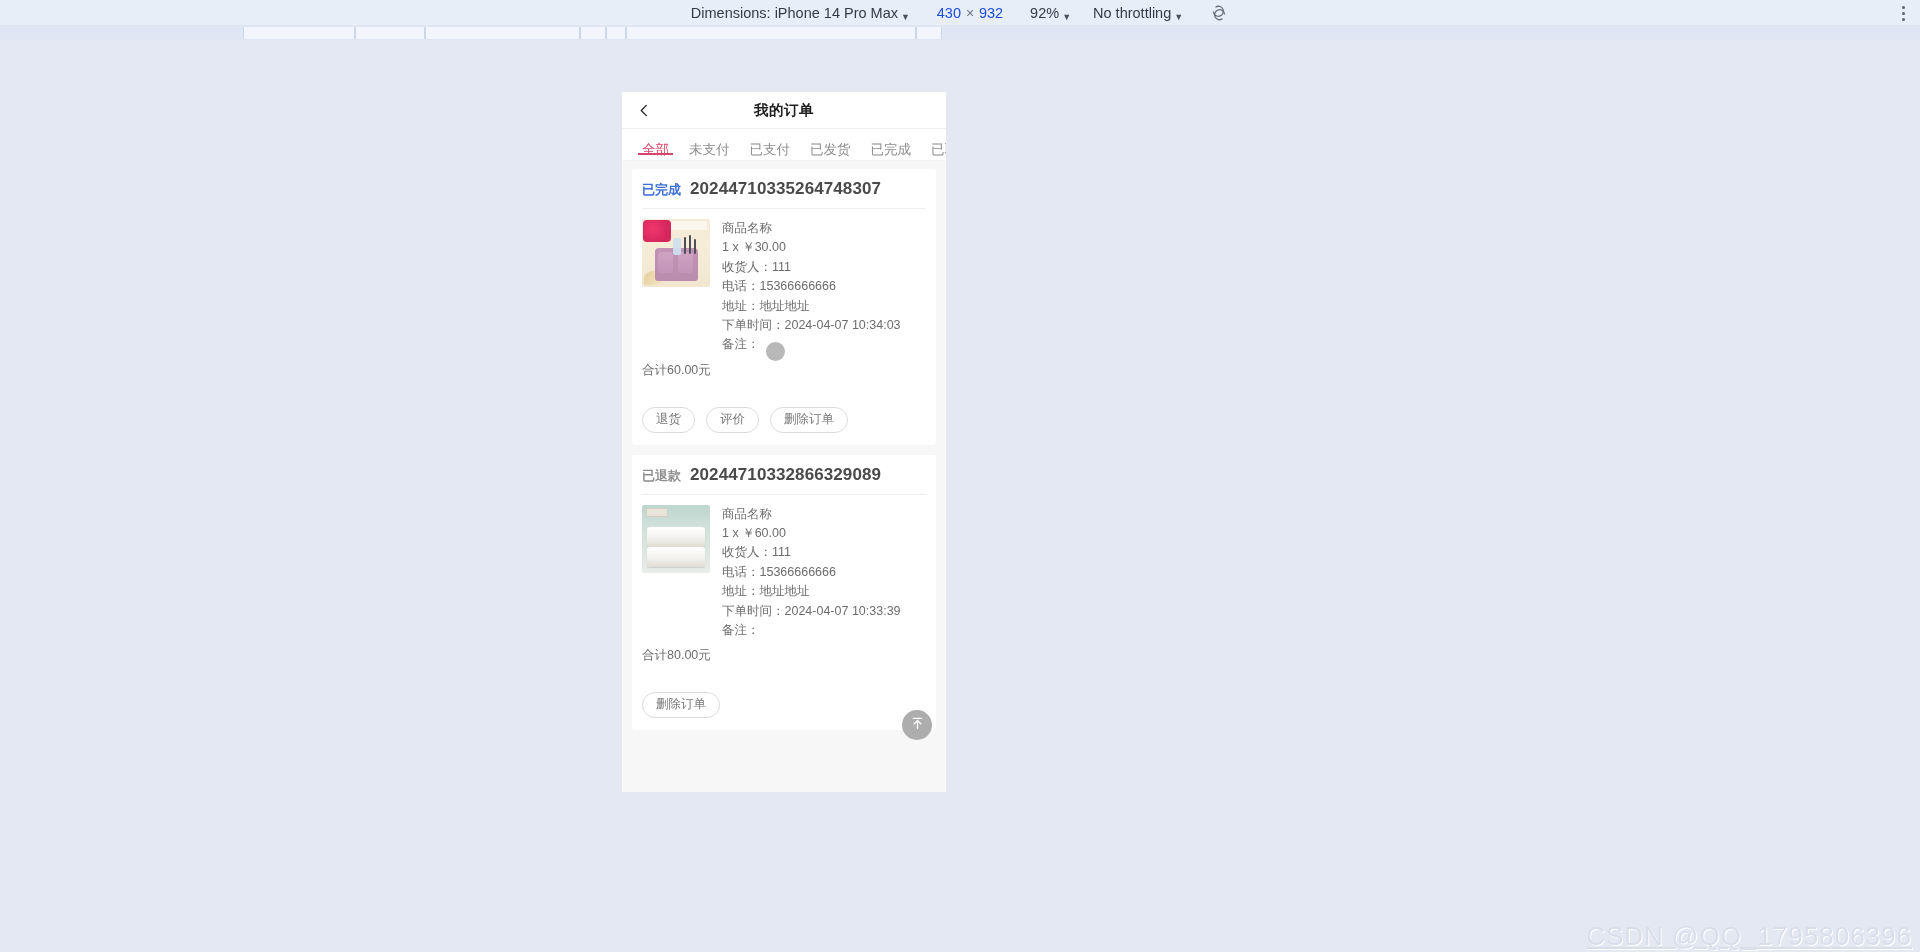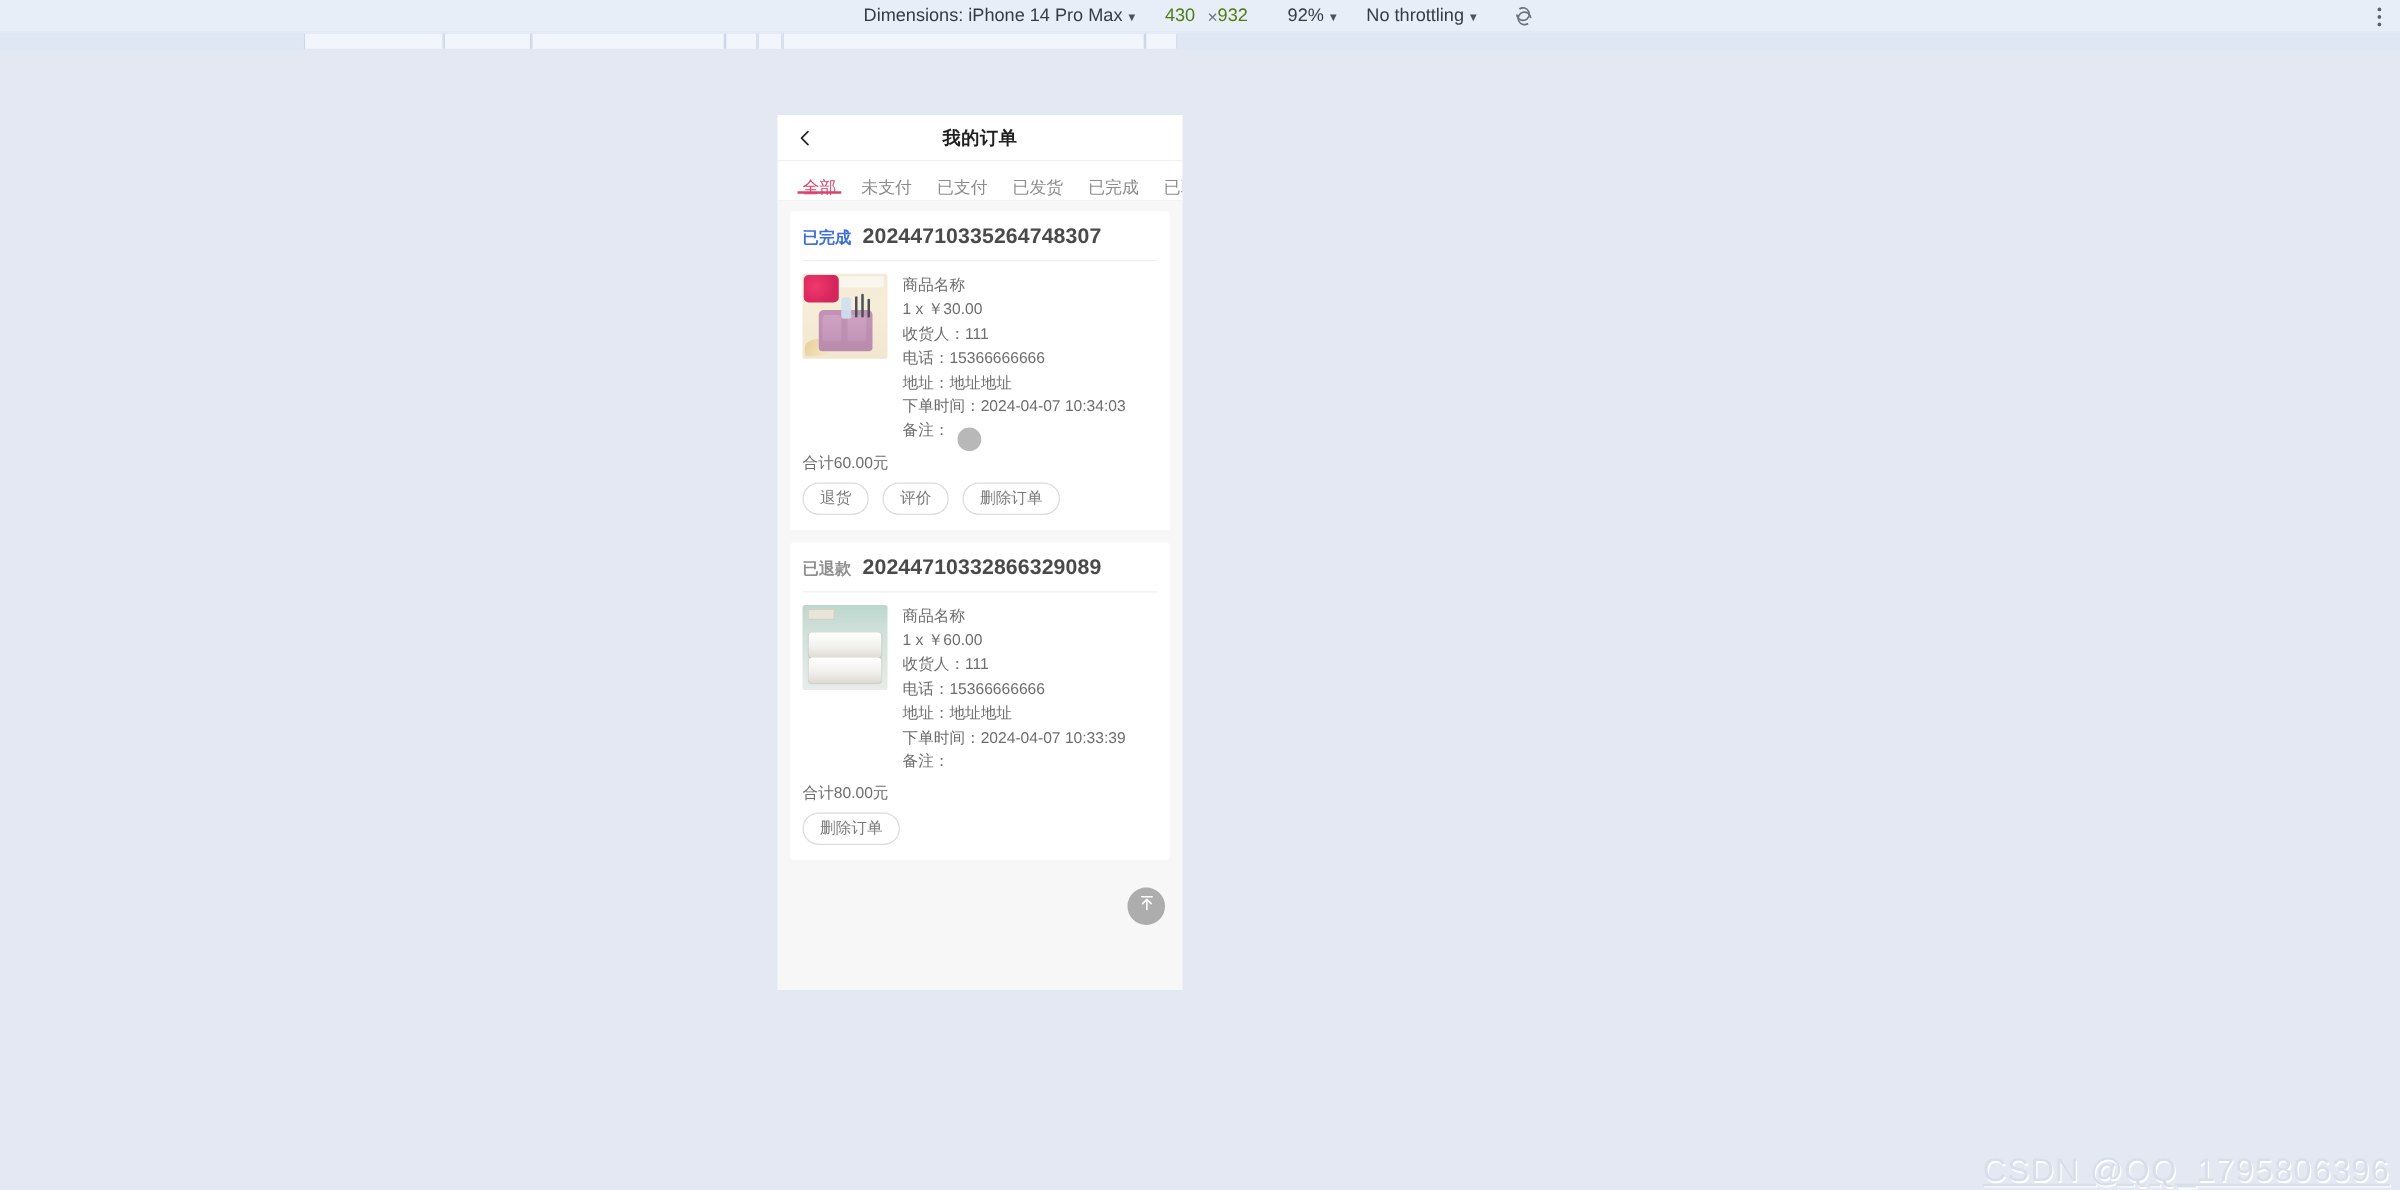--- a/index.html
+++ b/index.html
@@ -12,24 +12,24 @@
 
   
   #devtools-toolbar {
     position: absolute; left: 0; top: 0;
     width: 1920px; height: 26px;
     background: #e8eef8;
     border-bottom: 1px solid #dfe6f2;
     display: flex; align-items: center; justify-content: center;
     font-size: 14.5px; color: #333b47;
   }
-  .tb-group { display: flex; align-items: center; gap: 1px; }
+  .tb-group { display: flex; align-items: flex-end; gap: 1px; }
   .tb-sep { width: 22px; }
   .caret { font-size: 9px; color: #49535f; margin-left: 2px; position: relative; top: 1px; }
-  .tb-num { color: #4d7c0f; min-width: 34px; text-align: left; }
+  .tb-num { color: #1d4ed8; min-width: 34px; text-align: center; }
   .tb-x { color: #6b737d; font-size: 14px; }
   #rotate-icon { margin-left: 26px; width: 20px; height: 20px; opacity: .8; }
   #kebab-menu {
     position: absolute; right: 6px; top: 0; height: 26px;
     width: 22px; display: flex; flex-direction: column;
     align-items: center; justify-content: center; gap: 3px;
   }
   #kebab-menu i { display: block; width: 3px; height: 3px; border-radius: 50%; background: #5a626c; }
 
   
@@ -155,21 +155,21 @@
   }
 
   .order-info { flex: 1; min-width: 0; }
   .info-line {
     font-size: 12.5px; color: #6d6d6d; line-height: 19.4px;
     white-space: nowrap; overflow: visible;
   }
 
   .order-total { font-size: 12.5px; color: #6d6d6d; margin-top: 7px; }
 
-  .order-actions { display: flex; gap: 11px; margin-top: 7px; }
+  .order-actions { display: flex; gap: 11px; margin-top: 28px; }
   .action-btn {
     border: 1px solid #dcdcdc; border-radius: 14px;
     background: #ffffff; color: #7a7a7a;
     font-size: 12.5px; padding: 5px 13px; cursor: pointer;
     font-family: inherit; line-height: 1.1;
   }
 
   
   #loading-dot {
     position: absolute; left: 144px; top: 250px;

